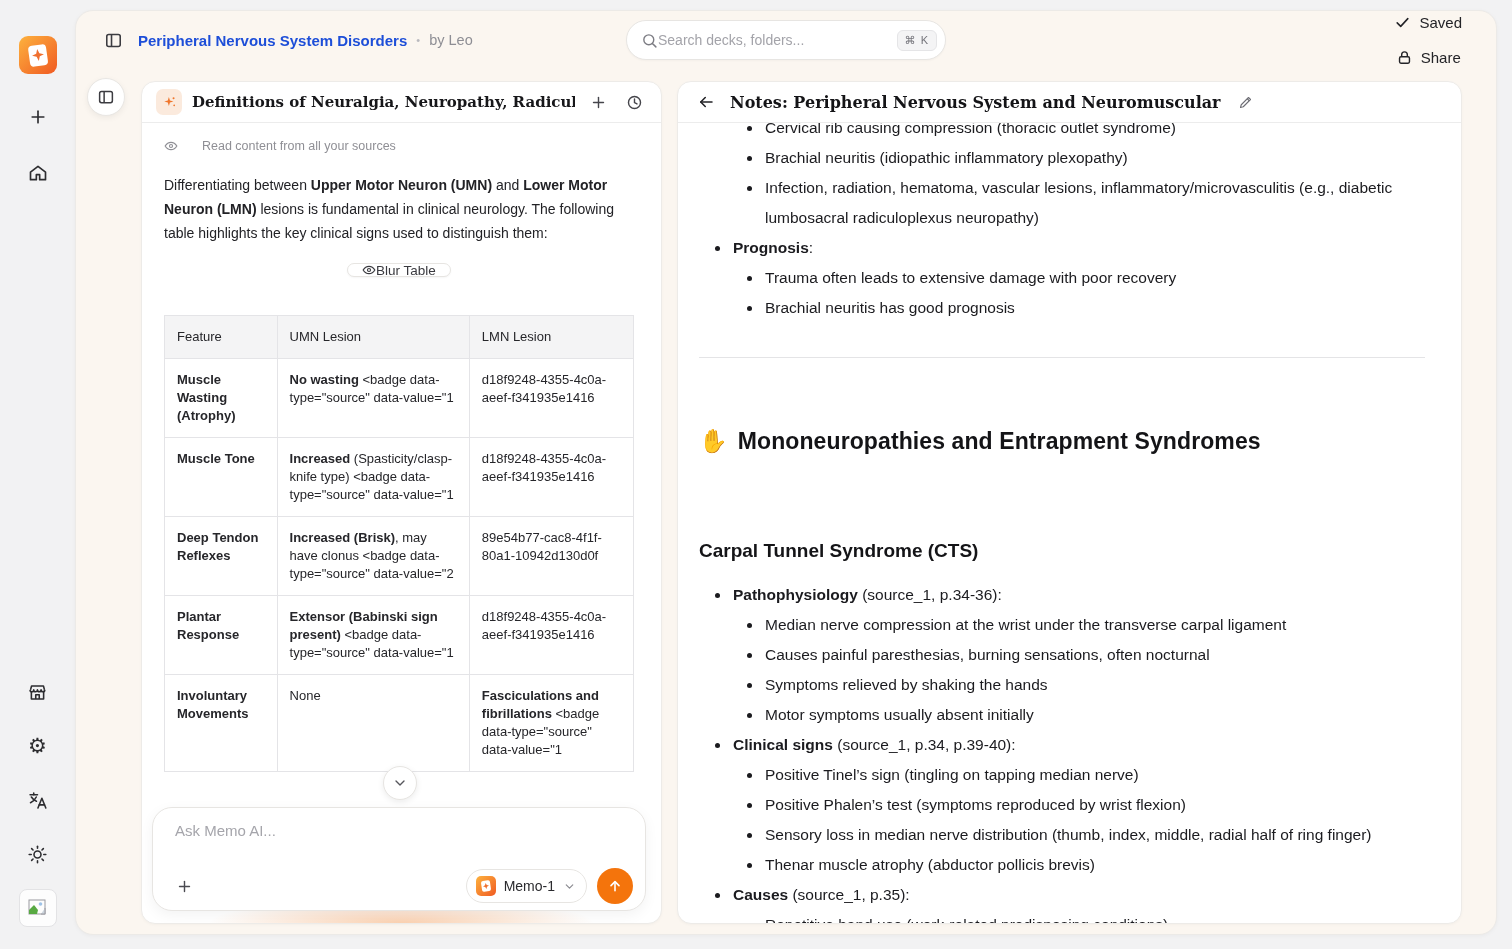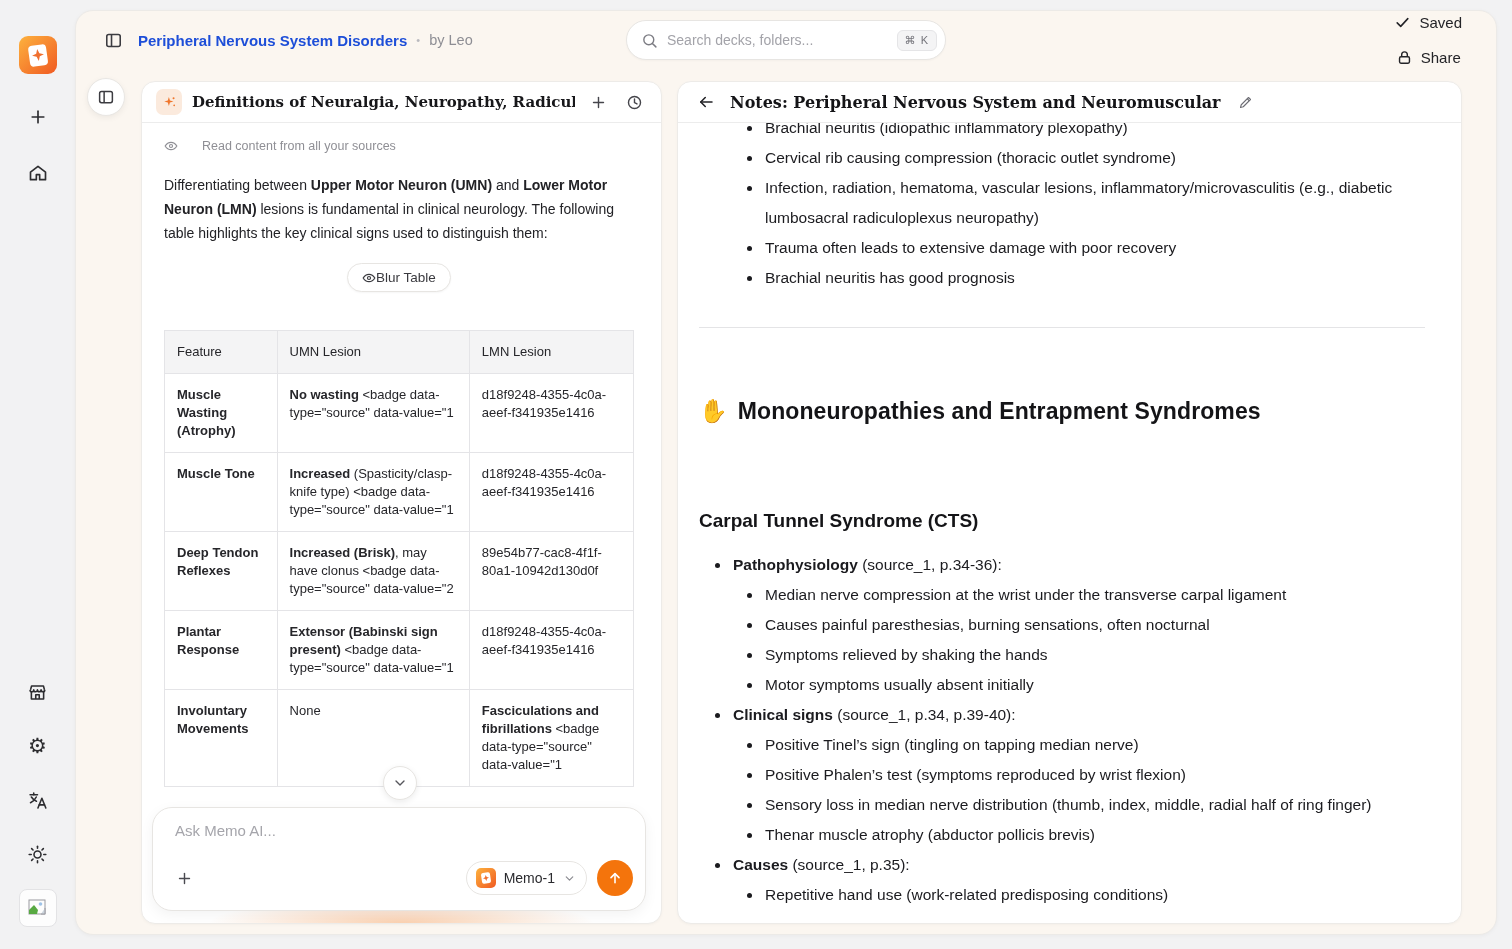--- a/index.html
+++ b/index.html
@@ -23,21 +23,21 @@
 
   
   .app-header { position:absolute; left:0; right:0; top:0; height:58px; display:flex; align-items:center; padding:0 20px; }
   .hdr-icon { width:34px; height:34px; display:flex; align-items:center; justify-content:center; color:#3c3c41; cursor:pointer; border-radius:8px; }
   .app-title { font-weight:700; font-size:15px; margin-left:8px; color:#1d4ed8; }
   .title-dot { color:#b9b9be; margin:0 9px; font-size:11px; }
   .byline { color:#8e8e94; font-size:14.5px; }
   .search-pill { position:absolute; left:50%; transform:translateX(-50%); top:9px; width:320px; height:40px;
     background:#fff; border:1px solid #e7e5e2; border-radius:999px; display:flex; align-items:center; padding:0 8px 0 14px;
     box-shadow:0 1px 2px rgba(0,0,0,.03); }
-  .search-pill input { border:none; outline:none; flex:1; font-size:14px; color:#4c1d95; background:transparent; margin-left:9px; font-family:inherit; }
+  .search-pill input { border:none; outline:none; flex:1; font-size:14px; color:#4c1d95; background:transparent; font-family:inherit; }
   .search-pill input::placeholder { color:#a3a3a9; }
   .kbd { background:#f4f4f5; border:1px solid #e5e5e7; border-radius:6px; font-size:11px; color:#74747b; padding:3px 7px; letter-spacing:1px; }
   .hdr-right { margin-left:auto; display:flex; align-items:center; gap:18px;flex-direction:column; }
   .feedback-btn { height:36px; padding:0 16px; border:1px solid #e7e5e2; background:#fff; border-radius:999px; font-size:14px; color:#2a2a2e; display:flex; align-items:center; cursor:pointer; font-family:inherit; }
   .hdr-action { display:flex; align-items:center; gap:8px; font-size:15px; color:#242428; cursor:pointer; }
   .more-btn { width:36px; height:36px; border:1px solid #e7e5e2; background:#fff; border-radius:50%; display:flex; align-items:center; justify-content:center; cursor:pointer; color:#2a2a2e; }
 
   
   .float-toggle { position:absolute; left:11px; top:67px; width:38px; height:38px; border-radius:50%;
     background:#fff; border:1px solid #e9e7e4; box-shadow:0 2px 6px rgba(0,0,0,.06);
@@ -51,39 +51,39 @@
   .panel-hdr { height:41px; border-bottom:1px solid #ececec; display:flex; align-items:center; padding:0 14px; gap:10px; }
 
   
   .sparkle-box { width:26px; height:26px; border-radius:7px; background:#fbeadd; display:flex; align-items:center; justify-content:center; flex:none; }
   .deck-title { flex:1; font-family:"DejaVu Serif", serif; font-weight:700; font-size:15px; color:#17171a; white-space:nowrap; overflow:hidden; }
   .panel-hdr .sm-icon { width:26px; height:26px; display:flex; align-items:center; justify-content:center; color:#45454b; cursor:pointer; flex:none; }
   .deck-body { position:absolute; top:41px; left:0; right:0; bottom:0; padding:12px 27px 0 22px; overflow:hidden; }
   .read-row { display:flex; align-items:center; gap:24px; color:#8f8f95; font-size:12.5px; margin-left:-10px; padding:4px 10px; width:fit-content; border-radius:8px; cursor:pointer; }
   .intro { margin-top:16px; font-size:14px; line-height:24px; color:#222226; }
   .intro b { font-weight:700; }
-  .blur-btn { margin:18px auto 0; display:flex; align-items:center; gap:0; height:29px; padding:0 14px;
+  .blur-btn { margin:18px auto 0; display:flex; align-items:center; gap:0; height:14px; padding:0 14px;
     background:#fff; border:1px solid #e7e5e2; border-radius:999px; font-size:13.5px; color:#3a3a3f; cursor:pointer;
     box-shadow:0 1px 2px rgba(0,0,0,.04); font-family:inherit; }
   table.cmp { margin-top:38px; width:100%; border-collapse:collapse; font-size:13px; line-height:18px; color:#26262a; }
   .cmp th { background:#f4f4f5; border:1px solid #e4e4e7; text-align:left; font-weight:500; padding:12px 12px; font-size:13px; }
   .cmp td { border:1px solid #e4e4e7; vertical-align:top; padding:12px; }
   .cmp td.feat { font-weight:700; }
   .cmp b { font-weight:700; }
   .col-f { width:24%; } .col-u { width:41%; } .col-l { width:35%; }
   .expand-btn { position:absolute; left:241px; bottom:123px; width:34px; height:34px; border-radius:50%;
     background:#fff; border:1px solid #e7e5e2; box-shadow:0 2px 6px rgba(0,0,0,.08);
     display:flex; align-items:center; justify-content:center; color:#56565c; cursor:pointer; z-index:4; }
 
   
   .chat-box { position:absolute; left:10px; right:15px; bottom:12px; height:104px; background:#fff;
     border:1px solid #e7e5e2; border-radius:20px; box-shadow:0 4px 14px rgba(0,0,0,.05); z-index:6; padding:14px 14px 12px 22px; }
   .chat-box input { width:100%; border:none; outline:none; font-size:15px; font-family:inherit; color:#2a2a2e; background:transparent; }
   .chat-box input::placeholder { color:#a5a5ab; }
-  .chat-bottom { position:absolute; left:16px; right:12px; bottom:14px; display:flex; align-items:center; }
+  .chat-bottom { position:absolute; left:16px; right:12px; bottom:6px; display:flex; align-items:center; }
   .chat-plus { width:30px; height:30px; display:flex; align-items:center; justify-content:center; color:#4a4a50; cursor:pointer; border-radius:8px; }
   .model-pill { margin-left:auto; height:34px; border:1px solid #e7e5e2; border-radius:999px; background:#fff;
     display:flex; align-items:center; gap:8px; padding:0 10px 0 9px; cursor:pointer; font-family:inherit; font-size:14px; color:#2a2a2e; font-weight:500; }
   .send-btn { width:36px; height:36px; border-radius:50%; background:#f4740c; border:none; margin-left:10px;
     display:flex; align-items:center; justify-content:center; color:#fff; cursor:pointer; }
   .glow { position:absolute; left:30px; right:30px; bottom:0; height:22px; z-index:3;
     background:radial-gradient(ellipse 60% 160% at 50% 100%, rgba(244,140,60,.40), rgba(244,140,60,0) 70%); }
 
   
   .back-btn { width:28px; height:28px; display:flex; align-items:center; justify-content:center; color:#232327; cursor:pointer; }
@@ -391,29 +391,33 @@
             <path d="M4 20 l1.2-4.4 L16.8 4 l3.2 3.2 L8.4 18.8 Z"></path>
             <path d="M14.8 6 l3.2 3.2"></path>
           </svg>
       </span>
     </div>
 
     <div class="notes-body">
       <ul class="nlist first">
         <li class="lv2">
             <span class="dot"></span>
+            <span><b></b><span>Cervical rib causing compression (thoracic outlet syndrome)</span></span>
+          </li>
+        <li class="lv2">
+            <span class="dot"></span>
             <span><b></b><span>Brachial neuritis (idiopathic inflammatory plexopathy)</span></span>
           </li>
         <li class="lv2">
             <span class="dot"></span>
-            <span><b></b><span>Cervical rib causing compression (thoracic outlet syndrome)</span></span>
-          </li>
-        <li class="lv2">
-            <span class="dot"></span>
             <span><b></b><span>Infection, radiation, hematoma, vascular lesions, inflammatory/microvasculitis (e.g., diabetic lumbosacral radiculoplexus neuropathy)</span></span>
+          </li>
+        <li class="lv1">
+            <span class="dot"></span>
+            <span><b>Prognosis</b><span>:</span></span>
           </li>
         <li class="lv2">
             <span class="dot"></span>
             <span><b></b><span>Trauma often leads to extensive damage with poor recovery</span></span>
           </li>
         <li class="lv2">
             <span class="dot"></span>
             <span><b></b><span>Brachial neuritis has good prognosis</span></span>
           </li>
       </ul>

